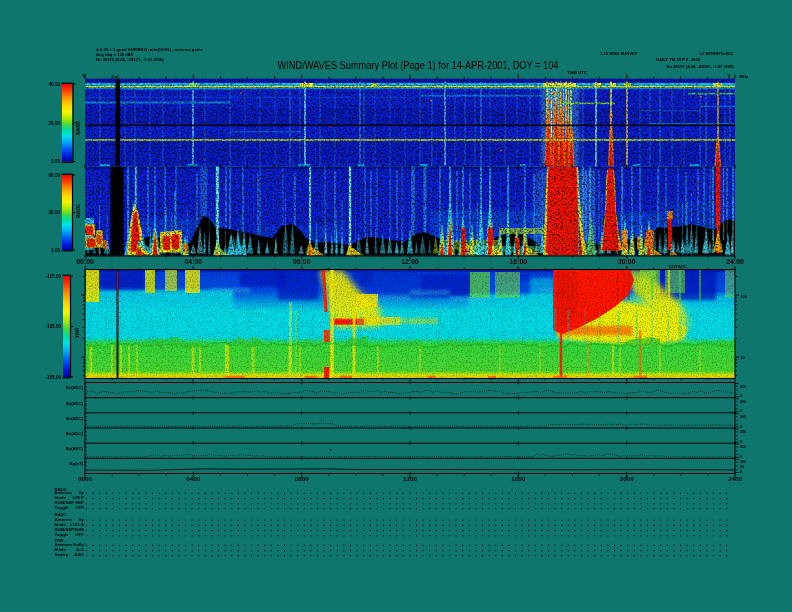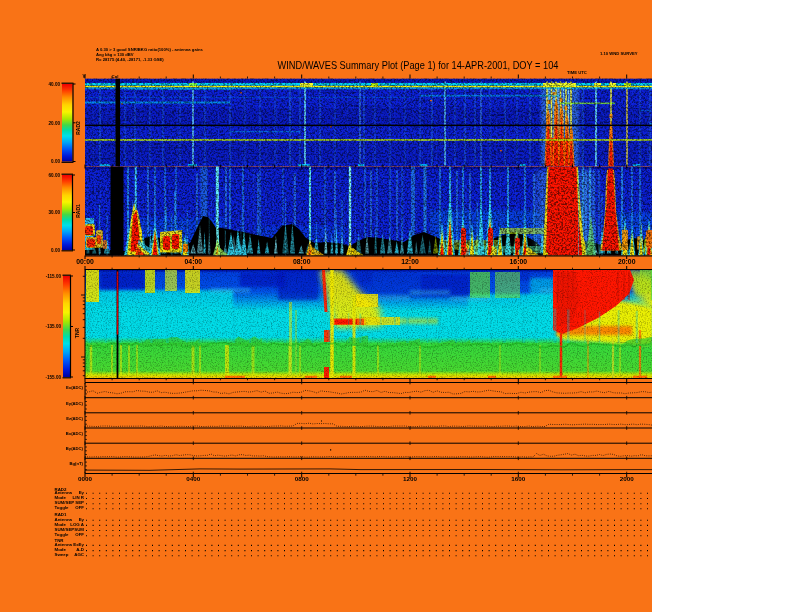--- a/index.html
+++ b/index.html
@@ -1,14 +1,14 @@
 <!DOCTYPE html>
 <html><head><meta charset="utf-8"><style>
 html,body{margin:0;padding:0;background:#fff;}
-#pg{position:relative;width:652px;height:612px;background:#f97316;overflow:hidden;}
+#pg{position:relative;width:792px;height:612px;background:#0f766e;overflow:hidden;}
 text{font-family:"Liberation Sans",sans-serif;}
 </style></head><body>
 <div id="pg">
 <svg width="792" height="612" viewBox="0 0 792 612">
 <defs>
 <linearGradient id="jet" x1="0" y1="0" x2="0" y2="1">
 <stop offset="0" stop-color="#f00000"></stop>
 <stop offset="0.08" stop-color="#ff3800"></stop>
 <stop offset="0.17" stop-color="#ff8c00"></stop>
 <stop offset="0.27" stop-color="#ffd400"></stop>

